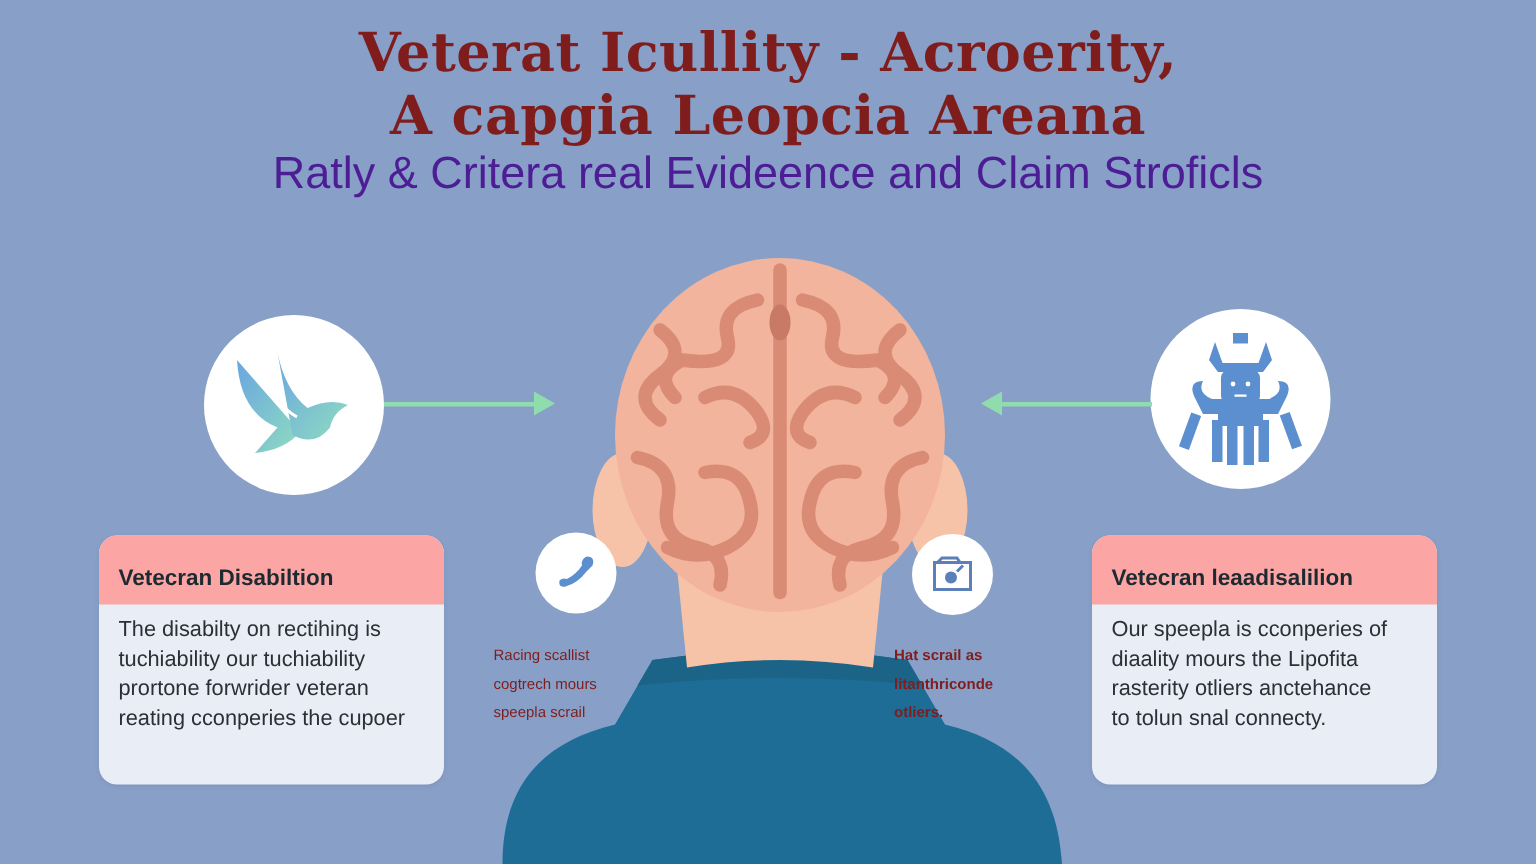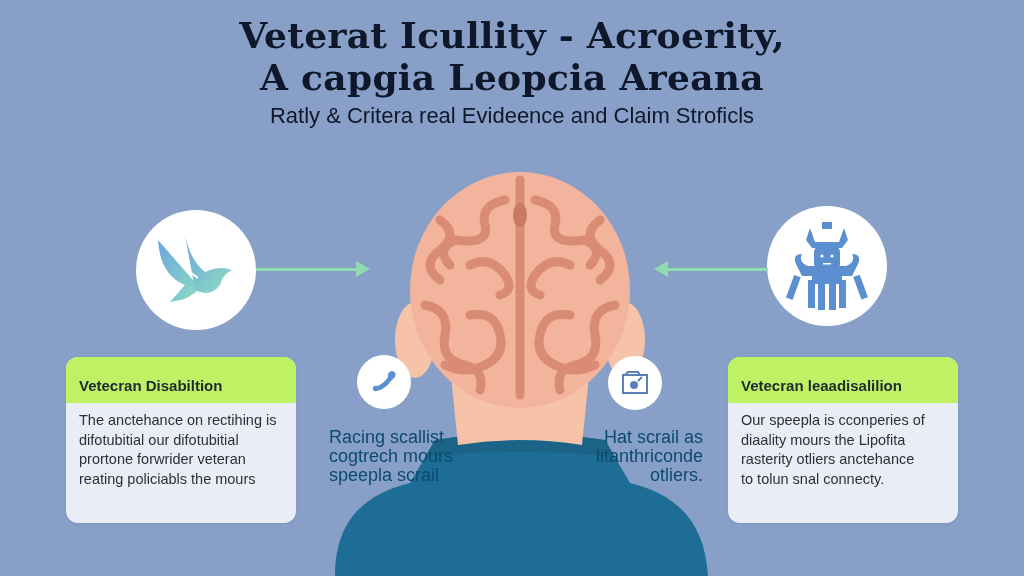--- a/index.html
+++ b/index.html
@@ -4,69 +4,69 @@
 <style>
   html, body { margin: 0; padding: 0; }
   body {
     width: 1024px; height: 576px; overflow: hidden;
     background: #88a0c8;
     font-family: "DejaVu Sans", sans-serif;
     position: relative;
   }
   .title {
     position: absolute; left: 0; right: 0; top: 14px;
-    text-align: center; color: #0f172a;
+    text-align: center; color: #7f1d1d;
     font-family: "DejaVu Serif", serif; font-weight: bold;
     font-size: 36px; line-height: 42px; letter-spacing: 0.3px;
   }
   .subtitle {
     position: absolute; left: 0; right: 0; top: 102px;
-    text-align: center; color: #0f172a;
+    text-align: center; color: #4c1d95;
     font-family: "Liberation Sans", sans-serif;
-    font-size: 22px; line-height: 28px;
+    font-size: 30px; line-height: 28px;
   }
   .icon-circle {
     position: absolute; width: 120px; height: 120px; border-radius: 50%;
     background: #ffffff; display: flex; align-items: center; justify-content: center;
   }
   .arrow-line { position: absolute; height: 3px; background: #8fdcae; }
   .arrow-head-r, .arrow-head-l {
     position: absolute; width: 0; height: 0;
     border-top: 8px solid transparent; border-bottom: 8px solid transparent;
   }
   .arrow-head-r { border-left: 14px solid #8fdcae; }
   .arrow-head-l { border-right: 14px solid #8fdcae; }
 
   .card {
     position: absolute; width: 230px; height: 166px;
     background: #e9eef6; border-radius: 12px; overflow: hidden;
     box-shadow: 0 1px 3px rgba(60,80,120,0.15);
   }
   .card-head {
-    background: #bef264; height: 46px; padding: 0 13px;
+    background: #fca5a5; height: 46px; padding: 0 13px;
     display: flex; align-items: flex-end; padding-bottom: 0;
   }
   .card-head span {
     font-family: "Liberation Sans", sans-serif; font-weight: bold;
     font-size: 15px; color: #1d2a30; line-height: 20px; margin-bottom: 7px;
   }
   .card-body {
     padding: 8px 13px 0 13px;
     font-family: "Liberation Sans", sans-serif;
     font-size: 14.5px; line-height: 19.5px; color: #2b3036;
   }
   .card-body div { white-space: nowrap; }
 
   .small-circle {
     position: absolute; width: 54px; height: 54px; border-radius: 50%;
     background: #ffffff; display: flex; align-items: center; justify-content: center;
   }
   .caption {
-    position: absolute; color: #0c4a6e;
-    font-family: "Liberation Sans", sans-serif; font-size: 18px; line-height: 19px;
+    position: absolute; color: #7f1d1d;
+    font-family: "Liberation Sans", sans-serif; font-size: 10px; line-height: 19px;
   }
   .caption div { white-space: nowrap; }
 </style>
 </head>
 <body>
 
 <div class="title">
   <div>Veterat Icullity - Acroerity,</div>
   <div>A capgia Leopcia Areana</div>
 </div>
@@ -140,24 +140,24 @@
   </svg>
 </div>
 <div class="arrow-line" style="left:668px;top:268px;width:100px;"></div>
 <div class="arrow-head-l" style="left:654px;top:261px;"></div>
 
 <div class="card" style="left:66px;top:357px;">
   <div class="card-head">
     <span>Vetecran Disabiltion</span>
   </div>
   <div class="card-body">
-    <div>The anctehance on rectihing is</div>
-    <div>difotubitial our difotubitial</div>
+    <div>The disabilty on rectihing is</div>
+    <div>tuchiability our tuchiability</div>
     <div>prortone forwrider veteran</div>
-    <div>reating policiabls the mours</div>
+    <div>reating cconperies the cupoer</div>
   </div>
 </div>
 
 <div class="card" style="left:728px;top:357px;">
   <div class="card-head">
     <span>Vetecran leaadisalilion</span>
   </div>
   <div class="card-body">
     <div>Our speepla is cconperies of</div>
     <div>diaality mours the Lipofita</div>
@@ -178,17 +178,17 @@
 </div>
 
 <div class="small-circle" style="left:608px;top:356px;">
   <svg width="30" height="26" viewBox="0 0 30 26">
     <rect x="3" y="5" width="24" height="18" fill="none" stroke="#5b7fb8" stroke-width="2"></rect>
     <path d="M5 5 L 8 2 L 18 2 L 20 5" fill="none" stroke="#5b7fb8" stroke-width="2"></path>
     <circle cx="14" cy="15" r="4" fill="#5b7fb8"></circle>
     <path d="M18 11 L 22 7" stroke="#5b7fb8" stroke-width="2"></path>
   </svg>
 </div>
-<div class="caption" style="left:596px;top:428px;text-align:right;">
+<div class="caption" style="left:596px;top:428px;text-align:left;font-weight:bold;">
   <div>Hat scrail as</div>
   <div>litanthriconde</div>
   <div>otliers.</div>
 </div>
 
 </body></html>

